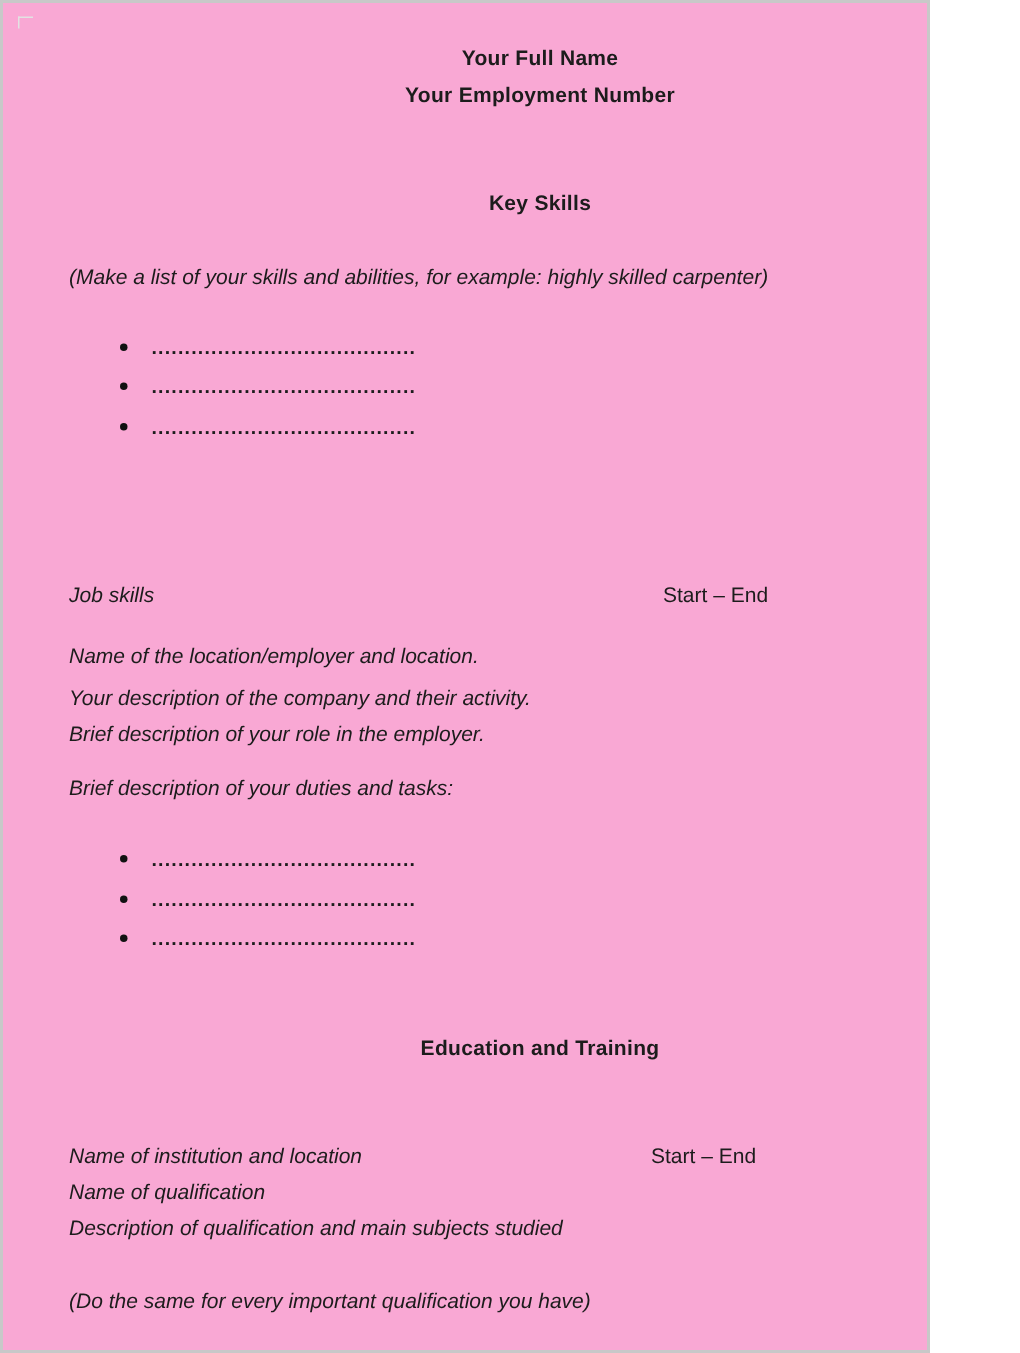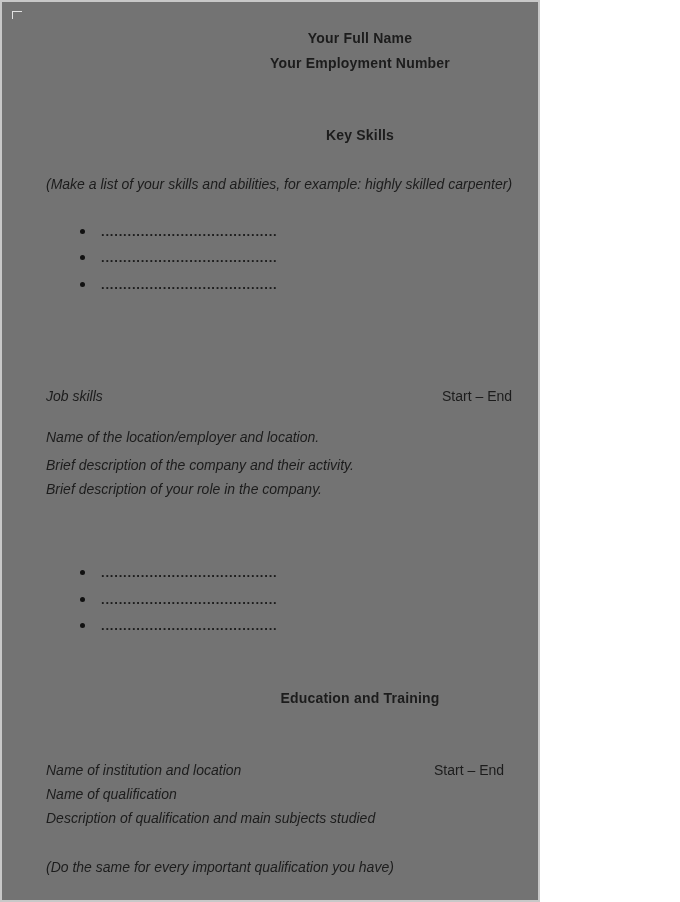--- a/index.html
+++ b/index.html
@@ -1,21 +1,21 @@
 <!DOCTYPE html>
 <html><head>
 <meta charset="utf-8">
 <style>
   html, body { margin: 0; padding: 0; background: #ffffff; }
   .page {
     position: relative;
-    width: 540px;
+    width: 620px;
     height: 902px;
     box-sizing: border-box;
-    background: #737373;
+    background: #f9a8d4;
     border: 2px solid #c8c8c8;
     font-family: "Liberation Sans", sans-serif;
     font-size: 14px;
     color: #1c1c1c;
     overflow: hidden;
   }
   .corner-mark {
     position: absolute;
     left: 10px;
     top: 9px;
@@ -86,23 +86,24 @@
   <div class="bullet-item" style="top:275px">
     <span class="bullet-dot"></span>
     <span class="dots">........................................</span>
   </div>
 
 
   <div class="para" style="top:386px">Job skills</div>
   <div class="col-right-emp" style="top:386px">Start – End</div>
 
   <div class="para" style="top:427px">Name of the location/employer and location.</div>
-  <div class="para" style="top:455px">Brief description of the company and their activity.</div>
-  <div class="para" style="top:479px">Brief description of your role in the company.</div>
+  <div class="para" style="top:455px">Your description of the company and their activity.</div>
+  <div class="para" style="top:479px">Brief description of your role in the employer.</div>
 
+  <div class="para" style="top:515px">Brief description of your duties and tasks:</div>
 
   <div class="bullet-item" style="top:563px">
     <span class="bullet-dot"></span>
     <span class="dots">........................................</span>
   </div>
   <div class="bullet-item" style="top:590px">
     <span class="bullet-dot"></span>
     <span class="dots">........................................</span>
   </div>
   <div class="bullet-item" style="top:616px">

